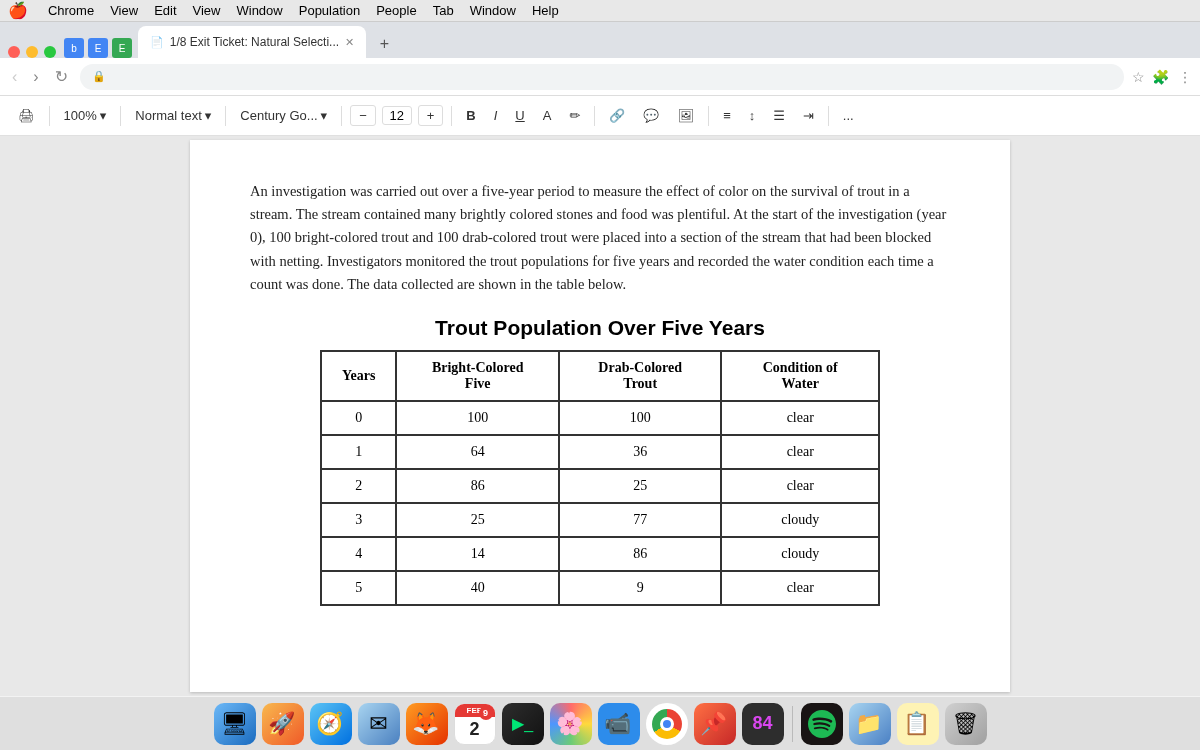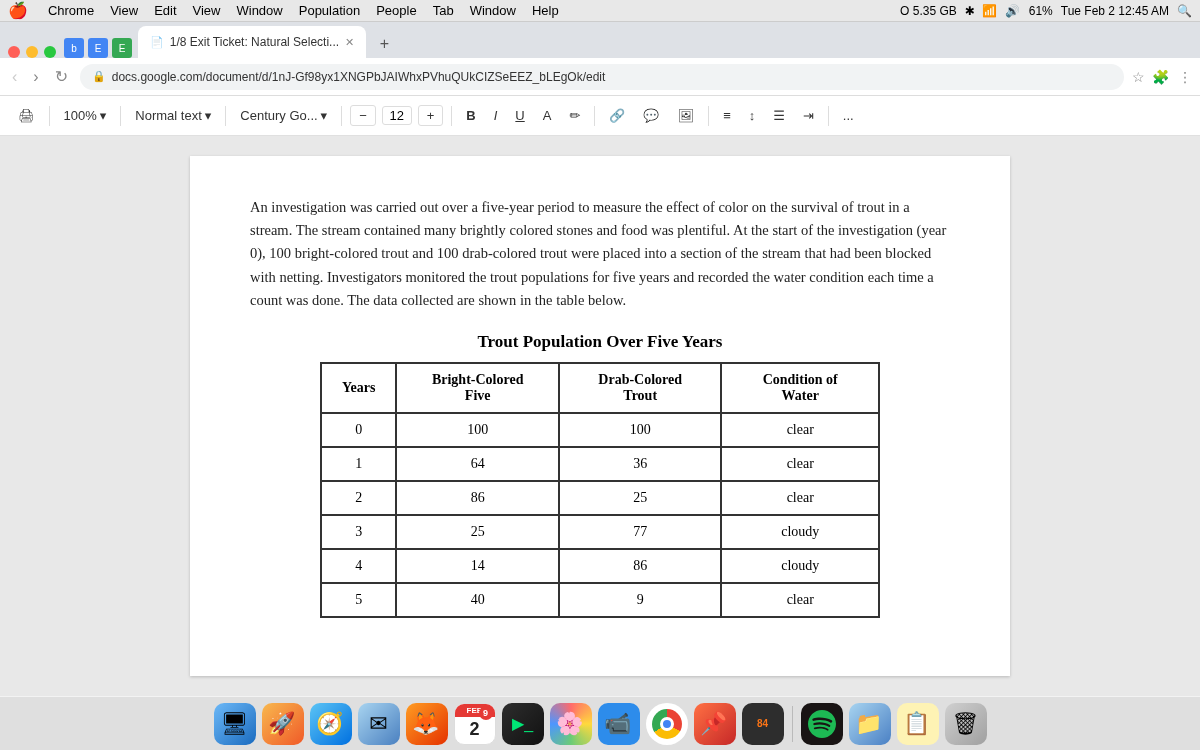--- a/index.html
+++ b/index.html
@@ -132,42 +132,42 @@
     .underline-u { text-decoration: underline; }
 
     
     .doc-area {
       width: 100%;
       height: calc(750px - 22px - 36px - 38px - 40px - 54px);
       background: #e8e8e8;
       overflow-y: auto;
       display: flex;
       justify-content: center;
-      padding: 20px 0;
+      padding: 4px 0;
     }
     .doc-page {
       width: 820px;
       min-height: 500px;
       background: #fff;
       padding: 40px 60px;
       box-shadow: 0 1px 3px rgba(0,0,0,0.2);
     }
     .doc-text {
       font-size: 14.5px;
       line-height: 1.6;
       color: #222;
       margin-bottom: 20px;
       font-family: 'Times New Roman', Times, serif;
     }
     .table-title {
       text-align: center;
-      font-size: 17px;
+      font-size: 21px;
       font-weight: bold;
       margin-bottom: 10px;
-      font-family: Liberation Serif, serif;
+      font-family: Liberation Sans, sans-serif;
     }
     .data-table {
       border-collapse: collapse;
       margin: 0 auto;
       width: 560px;
     }
     .data-table th, .data-table td {
       border: 2px solid #333;
       padding: 8px 20px;
       text-align: center;
@@ -209,21 +209,21 @@
     .dock-item.launchpad { background: linear-gradient(135deg, #f8b84e, #f05a28); }
     .dock-item.safari { background: linear-gradient(135deg, #4ac8fa, #006efc); }
     .dock-item.stamps { background: linear-gradient(135deg, #7dc8f7, #3a8fd4); }
     .dock-item.firefox { background: linear-gradient(135deg, #ff9c22, #e53200); }
     .dock-item.calendar { background: #fff; border: 1px solid #ddd; }
     .dock-item.iterm { background: linear-gradient(135deg, #2d2d2d, #111); }
     .dock-item.photos { background: linear-gradient(135deg, #ff6b6b, #ffd93d, #6bcb77, #4d96ff); }
     .dock-item.zoom { background: #2d8ceb; }
     .dock-item.chrome { background: linear-gradient(135deg, #4285f4, #ea4335, #fbbc04, #34a853); }
     .dock-item.notch { background: linear-gradient(135deg, #ff7043, #e53935); }
-    .dock-item.num84 { background: #2d2d2d; font-size: 10px; color: #f97316; font-weight: bold; }
+    .dock-item.num84 { background: #2d2d2d; font-size: 18px; color: #d946ef; font-weight: bold; }
     .dock-item.spotify { background: #191414; }
     .dock-item.finder2 { background: linear-gradient(135deg, #a8d8f0, #4a90d9); }
     .dock-item.notes { background: #fef3b4; }
     .dock-item.trash { background: linear-gradient(135deg, #d0d0d0, #a0a0a0); }
     .dock-sep { width: 1px; height: 36px; background: rgba(150,150,150,0.5); margin: 0 2px; }
     .badge { position: absolute; top: 2px; right: 2px; background: #e53935; color: #fff; border-radius: 50%; width: 14px; height: 14px; font-size: 9px; display: flex; align-items: center; justify-content: center; font-weight: bold; }
   </style>
 </head>
 <body>
 
@@ -232,29 +232,20 @@
   <span class="menubar-item">Chrome</span>
   <span class="menubar-item">View</span>
   <span class="menubar-item">Edit</span>
   <span class="menubar-item">View</span>
   <span class="menubar-item">Window</span>
   <span class="menubar-item">Population</span>
   <span class="menubar-item">People</span>
   <span class="menubar-item">Tab</span>
   <span class="menubar-item">Window</span>
   <span class="menubar-item">Help</span>
-  <div class="menubar-right">
-    <span>O 5.35 GB</span>
-    <span>✱</span>
-    <span>📶</span>
-    <span>🔊</span>
-    <span>61%</span>
-    <span>Tue Feb 2  12:45 AM</span>
-    <span>🔍</span>
-  </div>
 </div>
 
 <div class="tabbar">
   <div class="traffic-lights">
     <div class="tl tl-red"></div>
     <div class="tl tl-yellow"></div>
     <div class="tl tl-green"></div>
   </div>
 
   <div style="display:flex;align-items:center;gap:4px;margin-right:6px;">
@@ -275,21 +266,20 @@
   </div>
   <div class="tab-new">+</div>
 </div>
 
 <div class="addressbar">
   <span class="nav-btn disabled">‹</span>
   <span class="nav-btn">›</span>
   <span class="nav-btn">↻</span>
   <div class="addr-box">
     <span class="lock-icon">🔒</span>
-    <span class="addr-text">docs.google.com/document/d/1nJ-Gf98yx1XNGPbJAIWhxPVhuQUkCIZSeEEZ_bLEgOk/edit</span>
   </div>
   <div class="addr-right">
     <span>☆</span>
     <span>🧩</span>
     <span>⋮</span>
   </div>
 </div>
 
 <div class="toolbar">
   <div class="toolbar-item">🖨</div>

